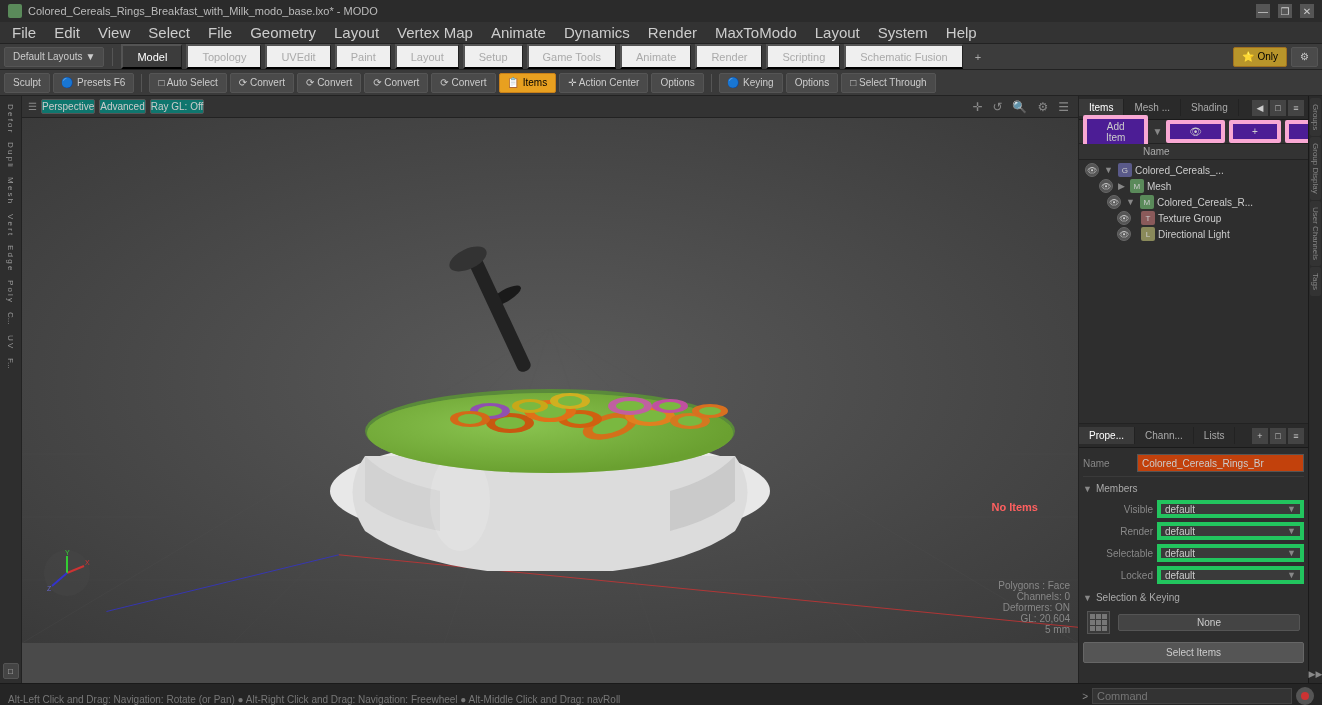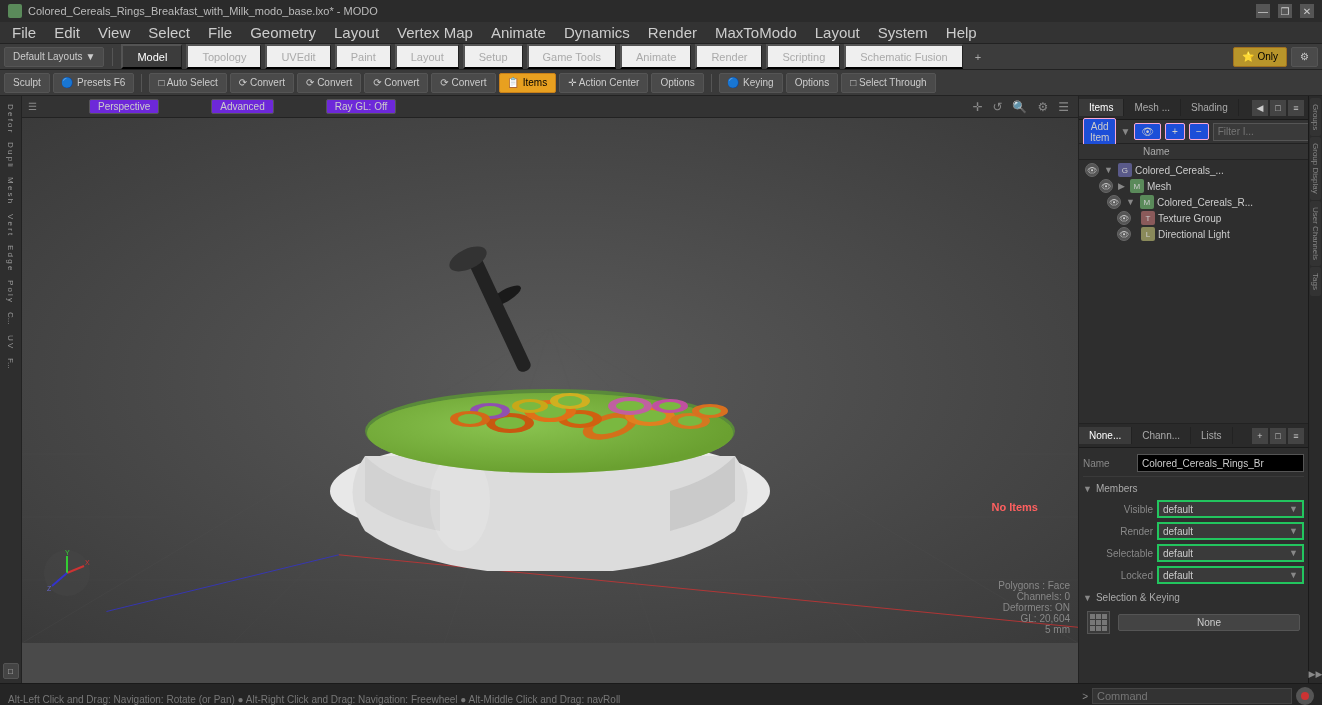--- a/index.html
+++ b/index.html
@@ -32,39 +32,39 @@
     
     #main { display: flex; height: calc(705px - 22px - 22px - 26px - 26px - 26px - 22px); }
 
     
     #left-sidebar { width: 22px; background: #2e2e2e; display: flex; flex-direction: column; align-items: center; padding: 4px 0; gap: 2px; border-right: 1px solid #222; }
     .sidebar-label { writing-mode: vertical-rl; font-size: 9px; color: #999; cursor: pointer; padding: 4px 2px; }
 
     
     #viewport { flex: 1; position: relative; background: #4a4a4a; overflow: hidden; }
     #viewport-header { height: 22px; background: #333; display: flex; align-items: center; padding: 0 6px; gap: 4px; border-bottom: 1px solid #222; }
-    .viewport-btn { padding: 1px 8px; background: #6d28d9; border: 1px solid #555; border-radius: 2px; color: #ccc; font-size: 10px; cursor: pointer; margin-left: 48px; }
+    .viewport-btn { padding: 1px 0; background: #0f766e; border: 1px solid #555; border-radius: 2px; color: #ccc; font-size: 10px; cursor: pointer; }
     #viewport-canvas { width: 100%; height: calc(100% - 22px - 40px); background: radial-gradient(ellipse at center, #5a5a5a 0%, #3a3a3a 100%); position: relative; display: flex; align-items: center; justify-content: center; }
 
     
     #axis-indicator { position: absolute; bottom: 45px; left: 20px; width: 50px; height: 50px; }
 
     
     #no-items { position: absolute; bottom: 100px; right: 20px; font-size: 11px; color: #ff6a6a; font-weight: bold; }
 
     
     #right-panel { width: 230px; background: #2e2e2e; display: flex; flex-direction: column; border-left: 1px solid #222; }
     #right-tabs { height: 24px; background: #2a2a2a; display: flex; align-items: center; border-bottom: 1px solid #1a1a1a; }
     .right-tab { padding: 3px 10px; font-size: 10px; color: #aaa; cursor: pointer; border-right: 1px solid #222; }
     .right-tab.active { background: #3a3a3a; color: #fff; }
     .right-tab-controls { margin-left: auto; display: flex; gap: 2px; padding-right: 4px; }
     .right-tab-btn { width: 16px; height: 16px; background: #444; border: none; color: #ccc; font-size: 9px; cursor: pointer; display: flex; align-items: center; justify-content: center; }
 
     #items-toolbar { height: 24px; background: #333; display: flex; align-items: center; padding: 0 4px; gap: 4px; border-bottom: 1px solid #222; }
-    .items-btn { padding: 2px 6px; background: #1d4ed8; border: 1px solid #f9a8d4; border-radius: 2px; color: #ccc; font-size: 10px; cursor: pointer; }
+    .items-btn { padding: 2px 19px; background: #4c1d95; border: 4px solid #f9a8d4; border-radius: 2px; color: #ccc; font-size: 10px; cursor: pointer; }
     .filter-input { flex: 1; background: #3a3a3a; border: 1px solid #555; color: #ccc; font-size: 10px; padding: 1px 4px; height: 18px; }
 
     #items-list { flex: 1; background: #2e2e2e; overflow-y: auto; padding: 2px; }
     .item-row { display: flex; align-items: center; gap: 3px; padding: 1px 4px; cursor: pointer; border-radius: 2px; }
     .item-eye { width: 14px; height: 14px; border-radius: 50%; border: 1px solid #666; background: #555; display: flex; align-items: center; justify-content: center; font-size: 8px; cursor: pointer; flex-shrink: 0; }
     .item-icon { width: 14px; height: 14px; border-radius: 2px; display: flex; align-items: center; justify-content: center; font-size: 8px; flex-shrink: 0; }
     .item-icon.mesh { background: #5a8a5a; }
     .item-icon.group { background: #5a5a8a; }
     .item-icon.texture { background: #8a5a5a; }
     .item-icon.light { background: #8a8a5a; }
@@ -73,27 +73,27 @@
     
     #props-panel { height: 260px; background: #2e2e2e; border-top: 1px solid #222; display: flex; flex-direction: column; }
     #props-tabs { height: 24px; background: #2a2a2a; display: flex; align-items: center; border-bottom: 1px solid #1a1a1a; }
     .props-tab { padding: 3px 10px; font-size: 10px; color: #aaa; cursor: pointer; border-right: 1px solid #222; }
     .props-tab.active { background: #3a3a3a; color: #fff; }
     .props-tab-controls { margin-left: auto; display: flex; gap: 2px; padding-right: 4px; }
 
     #props-content { padding: 4px; overflow-y: auto; flex: 1; }
     .props-name-row { display: flex; align-items: center; gap: 4px; padding: 2px 0 4px 0; border-bottom: 1px solid #3a3a3a; margin-bottom: 4px; }
     .props-name-label { font-size: 10px; color: #888; width: 50px; }
-    .props-name-input { flex: 1; background: #000000; border: 1px solid #555; color: #ccc; font-size: 10px; padding: 1px 4px; height: 18px; }
+    .props-name-input { flex: 1; background: #c2410c; border: 1px solid #555; color: #ccc; font-size: 10px; padding: 1px 4px; height: 18px; }
 
     .section-header { font-size: 10px; color: #aaa; padding: 2px 0; display: flex; align-items: center; gap: 4px; margin-bottom: 2px; }
     .section-arrow { color: #888; font-size: 9px; }
     .prop-row { display: flex; align-items: center; gap: 4px; padding: 2px 0; }
     .prop-label { font-size: 10px; color: #888; width: 70px; text-align: right; }
-    .prop-dropdown { flex: 1; background: #3a3a3a; border: 2px solid #22c55e; color: #ccc; font-size: 10px; padding: 1px 4px; height: 18px; display: flex; align-items: center; justify-content: space-between; cursor: pointer; }
+    .prop-dropdown { flex: 1; background: #3a3a3a; border: 4px solid #22c55e; color: #ccc; font-size: 10px; padding: 1px 4px; height: 18px; display: flex; align-items: center; justify-content: space-between; cursor: pointer; }
     .prop-dropdown-arrow { color: #888; font-size: 9px; }
     .none-btn { padding: 2px 20px; background: #444; border: 1px solid #555; border-radius: 2px; color: #ccc; font-size: 10px; cursor: pointer; margin: 2px auto; display: block; }
     .select-items-btn { padding: 4px; background: #555; border: 1px solid #666; border-radius: 2px; color: #ccc; font-size: 10px; cursor: pointer; width: 100%; text-align: center; margin-top: 4px; }
 
     
     #right-vtabs { width: 14px; background: #2a2a2a; display: flex; flex-direction: column; align-items: center; gap: 1px; padding: 2px 0; border-left: 1px solid #1a1a1a; }
     .vtab { writing-mode: vertical-rl; font-size: 8px; color: #888; padding: 6px 1px; cursor: pointer; background: #333; border-radius: 2px; }
 
     
     #statusbar { height: 22px; background: #252525; display: flex; align-items: flex-end; padding: 0 8px; font-size: 10px; color: #777; border-top: 1px solid #1a1a1a; }
@@ -379,21 +379,21 @@
       <div class="item-row" style="padding-left:36px;">
         <div class="item-eye">👁</div>
         <span style="color:#888;font-size:9px;margin:0 2px;"> </span>
         <div class="item-icon light">L</div>
         <span class="item-label">Directional Light</span>
       </div>
     </div>
 
     <div id="props-panel">
       <div id="props-tabs">
-        <div class="props-tab active">None...</div>
+        <div class="props-tab active">Prope...</div>
         <div class="props-tab">Chann...</div>
         <div class="props-tab">Lists</div>
         <div class="props-tab-controls" style="margin-left:auto;display:flex;gap:2px;padding-right:4px;">
           <button style="width:16px;height:16px;background:#444;border:none;color:#ccc;font-size:9px;cursor:pointer;">+</button>
           <button style="width:16px;height:16px;background:#444;border:none;color:#ccc;font-size:9px;cursor:pointer;">□</button>
           <button style="width:16px;height:16px;background:#444;border:none;color:#ccc;font-size:9px;cursor:pointer;">≡</button>
         </div>
       </div>
 
       <div id="props-content">
@@ -458,20 +458,21 @@
               <div style="background:#777;"></div>
               <div style="background:#777;"></div>
             <div style="background:#777;"></div>
               <div style="background:#777;"></div>
               <div style="background:#777;"></div>
           </div>
           <button class="none-btn" style="flex:1;margin:0;">None</button>
         </div>
 
         
+        <button class="select-items-btn">Select Items</button>
       </div>
     </div>
   </div>
 
   <div id="right-vtabs">
     <div class="vtab">Groups</div>
     <div class="vtab">Group Display</div>
     <div class="vtab">User Channels</div>
     <div class="vtab">Tags</div>
     <div style="flex:1;"></div>

